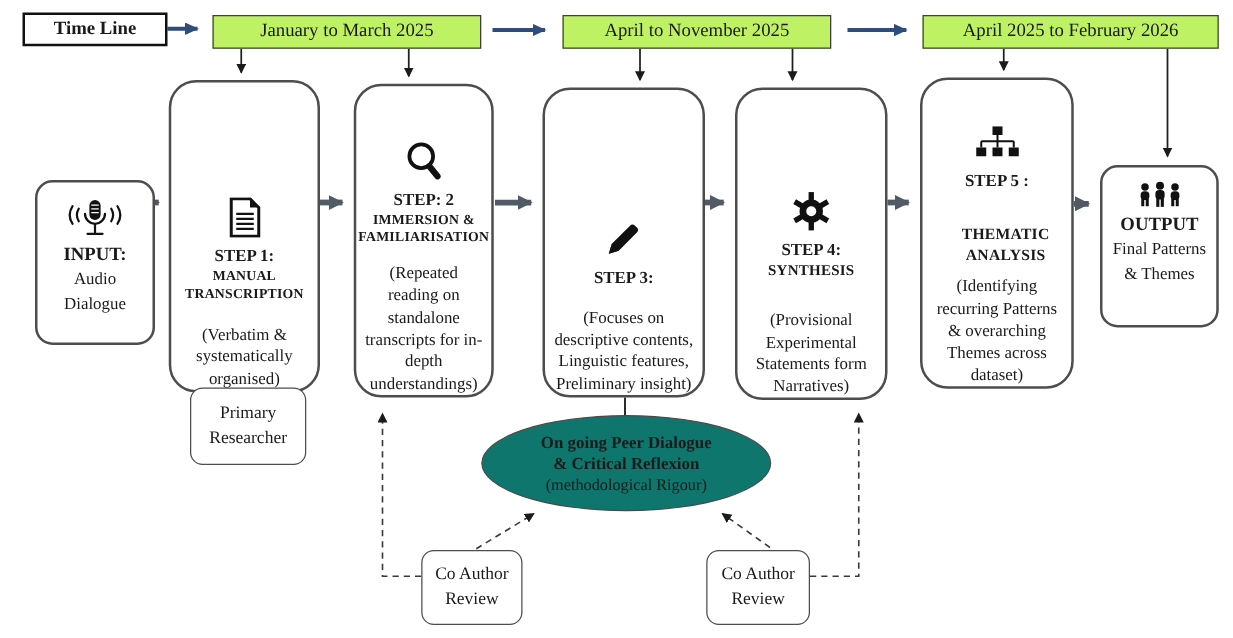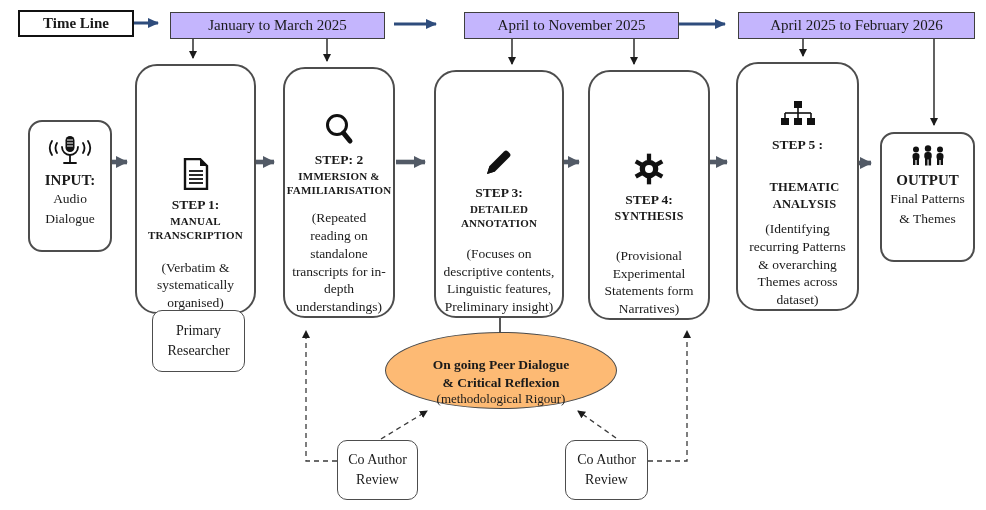--- a/index.html
+++ b/index.html
@@ -6,31 +6,31 @@
   .canvas{position:relative;width:986px;height:510px;background:#fff;
           font-family:"Liberation Serif", serif; color:#1a1a1a; overflow:hidden;}
   .connectors{position:absolute;left:0;top:0;z-index:0;}
   .node{position:absolute;background:#fff;border:2px solid #4d4d4d;box-sizing:border-box;
         display:flex;flex-direction:column;align-items:center;text-align:center;z-index:1;}
   .rounded-lg{border-radius:22px;justify-content:flex-end;}
   .rounded-md{border-radius:14px;}
   .rounded-sm{border-radius:10px;border-width:1.5px;}
   .tl-label{position:absolute;border:2px solid #111;background:#fff;display:flex;
             align-items:center;justify-content:center;font-weight:bold;font-size:15px;z-index:1;box-sizing:border-box;}
-  .tl-period{position:absolute;border:1.5px solid #3f3f3f;background:#c4b5fd;display:flex;
+  .tl-period{position:absolute;border:1.5px solid #3f3f3f;background:#bef264;display:flex;
              align-items:center;justify-content:center;font-size:15px;z-index:1;box-sizing:border-box;}
   .icon{margin-top:10px;height:38px;display:flex;align-items:center;justify-content:center;}
   .step-title{font-weight:bold;font-size:13.5px;margin-top:4px;line-height:1.25;}
   .step-name{font-weight:bold;font-size:11px;line-height:1.3;letter-spacing:.2px;}
   .step-detail{font-size:13.5px;line-height:1.32;margin-top:16px;padding:0 5px;}
   .io-title{font-weight:bold;font-size:15px;margin-top:2px;}
   .io-sub{font-size:13.5px;line-height:1.45;padding:0 8px;}
   .plain-label{font-size:14px;line-height:1.45;display:flex;align-items:center;justify-content:center;height:100%;padding:0 4px;}
-  .ellipse{position:absolute;border:1.5px solid #4a4a4a;border-radius:50%;background:#fdba74;
-           display:flex;flex-direction:column;align-items:center;justify-content:flex-end;z-index:1;box-sizing:border-box;}
+  .ellipse{position:absolute;border:1.5px solid #4a4a4a;border-radius:50%;background:#0f766e;
+           display:flex;flex-direction:column;align-items:center;justify-content:center;z-index:1;box-sizing:border-box;}
   .el-bold{font-weight:bold;font-size:13.5px;line-height:1.3;}
   .el-reg{font-size:13px;line-height:1.3;}
 </style>
 </head>
 <body>
 
 <div class="canvas">
 
   <svg class="connectors" width="986" height="510">
     <defs>
@@ -81,28 +81,28 @@
       <line x1="616" y1="438" x2="578" y2="411" marker-end="url(#mBlk)"></line>
     </g>
   </svg>
 
   <div class="tl-label" style="left:18px;top:10px;width:116px;height:27px;">
     <span>Time Line</span>
   </div>
   <div class="tl-period" style="left:170px;top:12px;width:215px;height:27px;">
     <span>January to March 2025</span>
   </div>
-  <div class="tl-period" style="left:464px;top:12px;width:215px;height:27px;">
+  <div class="tl-period" style="left:450px;top:12px;width:215px;height:27px;">
     <span>April to November 2025</span>
   </div>
   <div class="tl-period" style="left:738px;top:12px;width:237px;height:27px;">
     <span>April 2025 to February 2026</span>
   </div>
 
-  <div class="node rounded-md" style="left:28px;top:120px;width:84px;height:132px;">
+  <div class="node rounded-md" style="left:28px;top:144px;width:96px;height:132px;">
     <div class="icon">
       <svg width="46" height="32" viewBox="0 0 46 32">
         <g stroke="#111" stroke-width="1.8" fill="none" stroke-linecap="round">
           <path d="M10,8 q-3,5 0,10"></path>
             <path d="M5,6 q-4.5,7 0,14"></path>
           <path d="M36,8 q3,5 0,10"></path>
             <path d="M41,6 q4.5,7 0,14"></path>
           <path d="M15,12 a8,8 0 0 0 16,0"></path>
           <line x1="23" y1="21" x2="23" y2="27"></line>
           <line x1="17" y1="28" x2="29" y2="28"></line>
@@ -150,21 +150,20 @@
   </div>
 
   <div class="node rounded-lg" style="left:434px;top:70px;width:130px;height:248px;">
     <div class="icon">
       <svg width="32" height="32" viewBox="0 0 32 32">
         <path d="M4,28 L6.5,20 L21,5.5 Q23,3.5 25,5.5 L26.5,7 Q28.5,9 26.5,11 L12,25.5 Z" fill="#111"></path>
         <path d="M4,28 L6.5,20 L12,25.5 Z" fill="#111"></path>
       </svg>
     </div>
     <div class="step-title">STEP 3:</div>
-    <div class="step-name">DETAILED ANNOTATION</div>
     <div class="step-detail" style="margin-top:14px;">(Focuses on descriptive contents, Linguistic features, Preliminary insight)</div>
   </div>
 
   <div class="node rounded-lg" style="left:588px;top:70px;width:122px;height:250px;">
     <div class="icon">
       <svg width="32" height="32" viewBox="0 0 24 24">
         <g fill="#111">
           <circle cx="12" cy="12" r="7"></circle>
           <g>
             <rect x="10.4" y="0.5" width="3.2" height="5"></rect>

